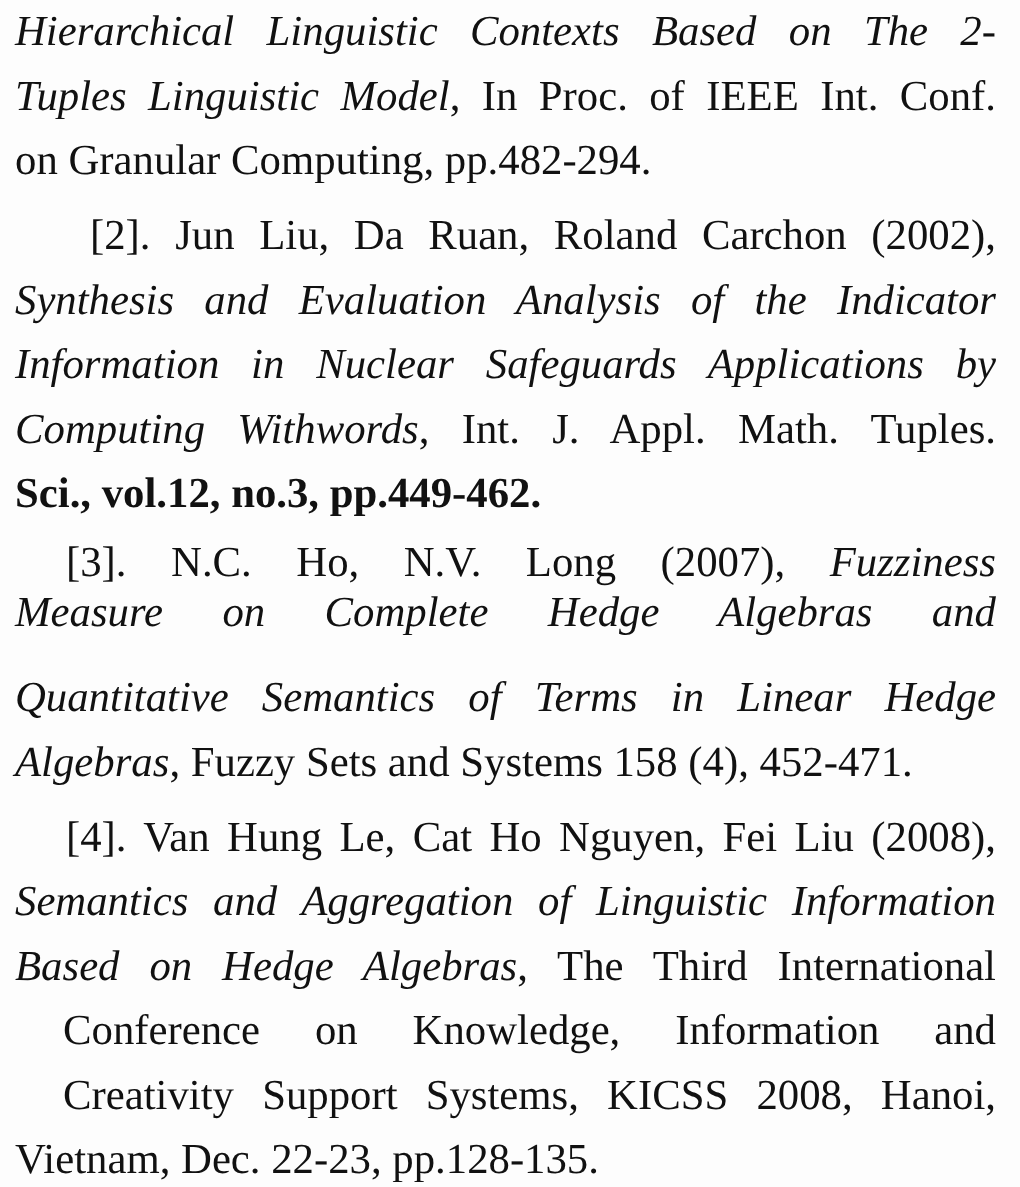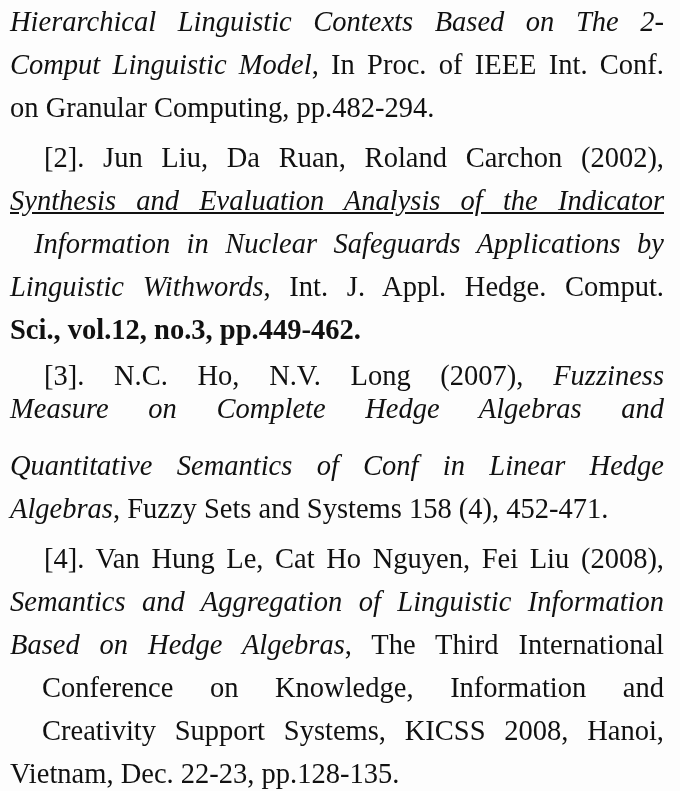--- a/index.html
+++ b/index.html
@@ -28,34 +28,34 @@
   .line.last { text-align-last: left; }
   .line.indent { left: 44px; }
   .it { font-style: italic; }
 </style>
 </head>
 <body>
 
 <div class="page" id="page">
     <div>
       <div class="line" style="top: 0px;"><span class="it">Hierarchical Linguistic Contexts Based on The 2-</span></div>
-      <div class="line" style="top: 43px;"><span class="it">Comput Linguistic Model</span><span>, In Proc. of IEEE Int. Conf.</span></div>
+      <div class="line" style="top: 43px;"><span class="it">Tuples Linguistic Model</span><span>, In Proc. of IEEE Int. Conf.</span></div>
       <div class="line last" style="top: 86px;"><span>on Granular Computing, pp.482-294.</span></div>
     </div>
     <div>
-      <div class="line indent" style="top: 136px;"><span>[2]. Jun Liu, Da Ruan, Roland Carchon (2002),</span></div>
-      <div class="line" style="top: 179px; text-decoration: underline;"><span class="it">Synthesis and Evaluation Analysis of the Indicator</span></div>
-      <div class="line" style="top: 222px; margin-left: 24px;"><span class="it">Information in Nuclear Safeguards Applications by</span></div>
-      <div class="line" style="top: 265px;"><span class="it">Linguistic Withwords</span><span>, Int. J. Appl. Hedge. Comput.</span></div>
+      <div class="line indent" style="top: 136px; margin-left: 16px;"><span>[2]. Jun Liu, Da Ruan, Roland Carchon (2002),</span></div>
+      <div class="line" style="top: 179px;"><span class="it">Synthesis and Evaluation Analysis of the Indicator</span></div>
+      <div class="line" style="top: 222px;"><span class="it">Information in Nuclear Safeguards Applications by</span></div>
+      <div class="line" style="top: 265px;"><span class="it">Computing Withwords</span><span>, Int. J. Appl. Math. Tuples.</span></div>
       <div class="line last" style="top: 308px; font-weight: bold;"><span>Sci., vol.12, no.3, pp.449-462.</span></div>
     </div>
     <div>
       <div class="line indent" style="top: 354px;"><span>[3]. N.C. Ho, N.V. Long (2007), </span><span class="it">Fuzziness</span></div>
       <div class="line" style="top: 387px;"><span class="it">Measure on Complete Hedge Algebras and</span></div>
-      <div class="line" style="top: 444px;"><span class="it">Quantitative Semantics of Conf in Linear Hedge</span></div>
+      <div class="line" style="top: 444px;"><span class="it">Quantitative Semantics of Terms in Linear Hedge</span></div>
       <div class="line last" style="top: 487px;"><span class="it">Algebras</span><span>, Fuzzy Sets and Systems 158 (4), 452-471.</span></div>
     </div>
     <div>
       <div class="line indent" style="top: 537px;"><span>[4]. Van Hung Le, Cat Ho Nguyen, Fei Liu (2008),</span></div>
       <div class="line" style="top: 580px;"><span class="it">Semantics and Aggregation of Linguistic Information</span></div>
       <div class="line" style="top: 623px;"><span class="it">Based on Hedge Algebras</span><span>, The Third International</span></div>
       <div class="line" style="top: 666px; margin-left: 32px;"><span>Conference on Knowledge, Information and</span></div>
       <div class="line" style="top: 709px; margin-left: 32px;"><span>Creativity Support Systems, KICSS 2008, Hanoi,</span></div>
       <div class="line last" style="top: 752px;"><span>Vietnam, Dec. 22-23, pp.128-135.</span></div>
     </div>

